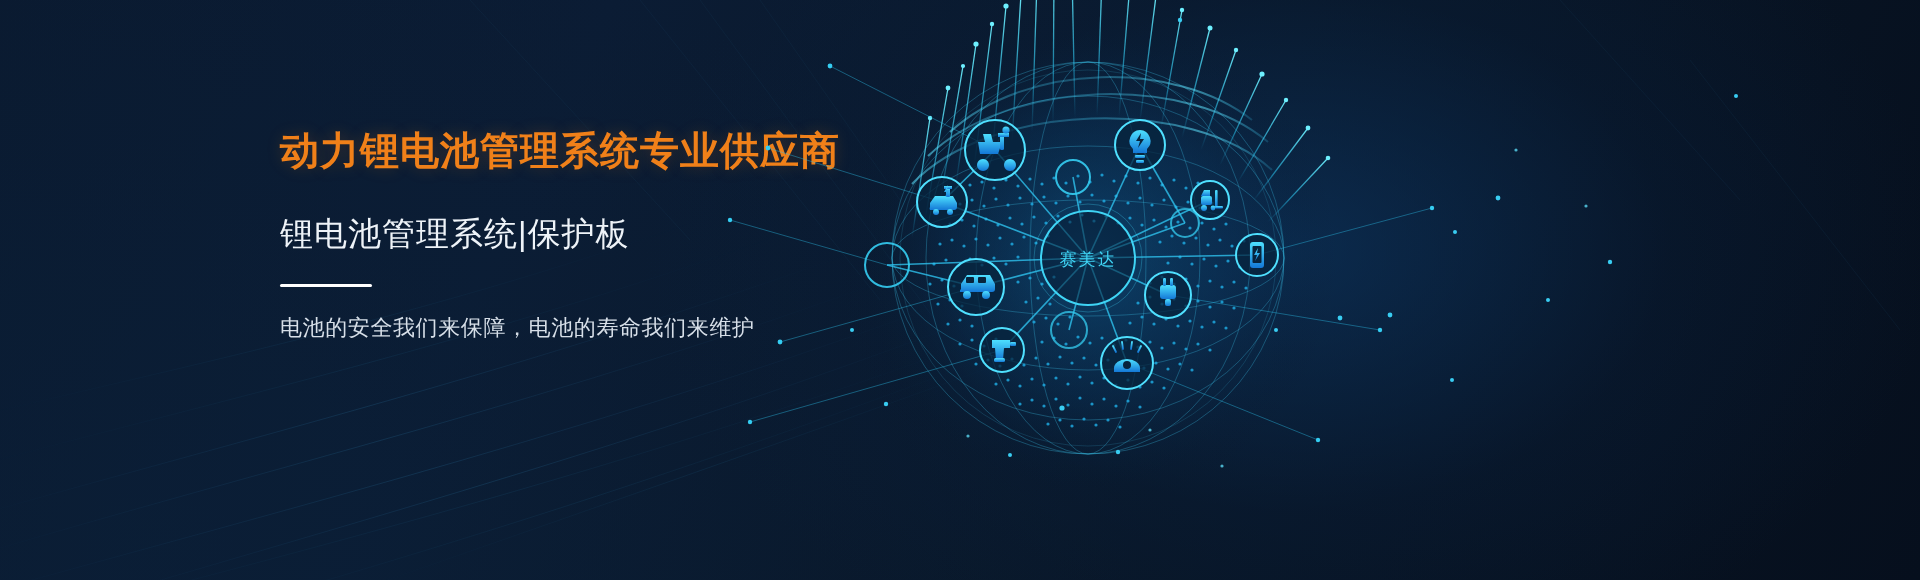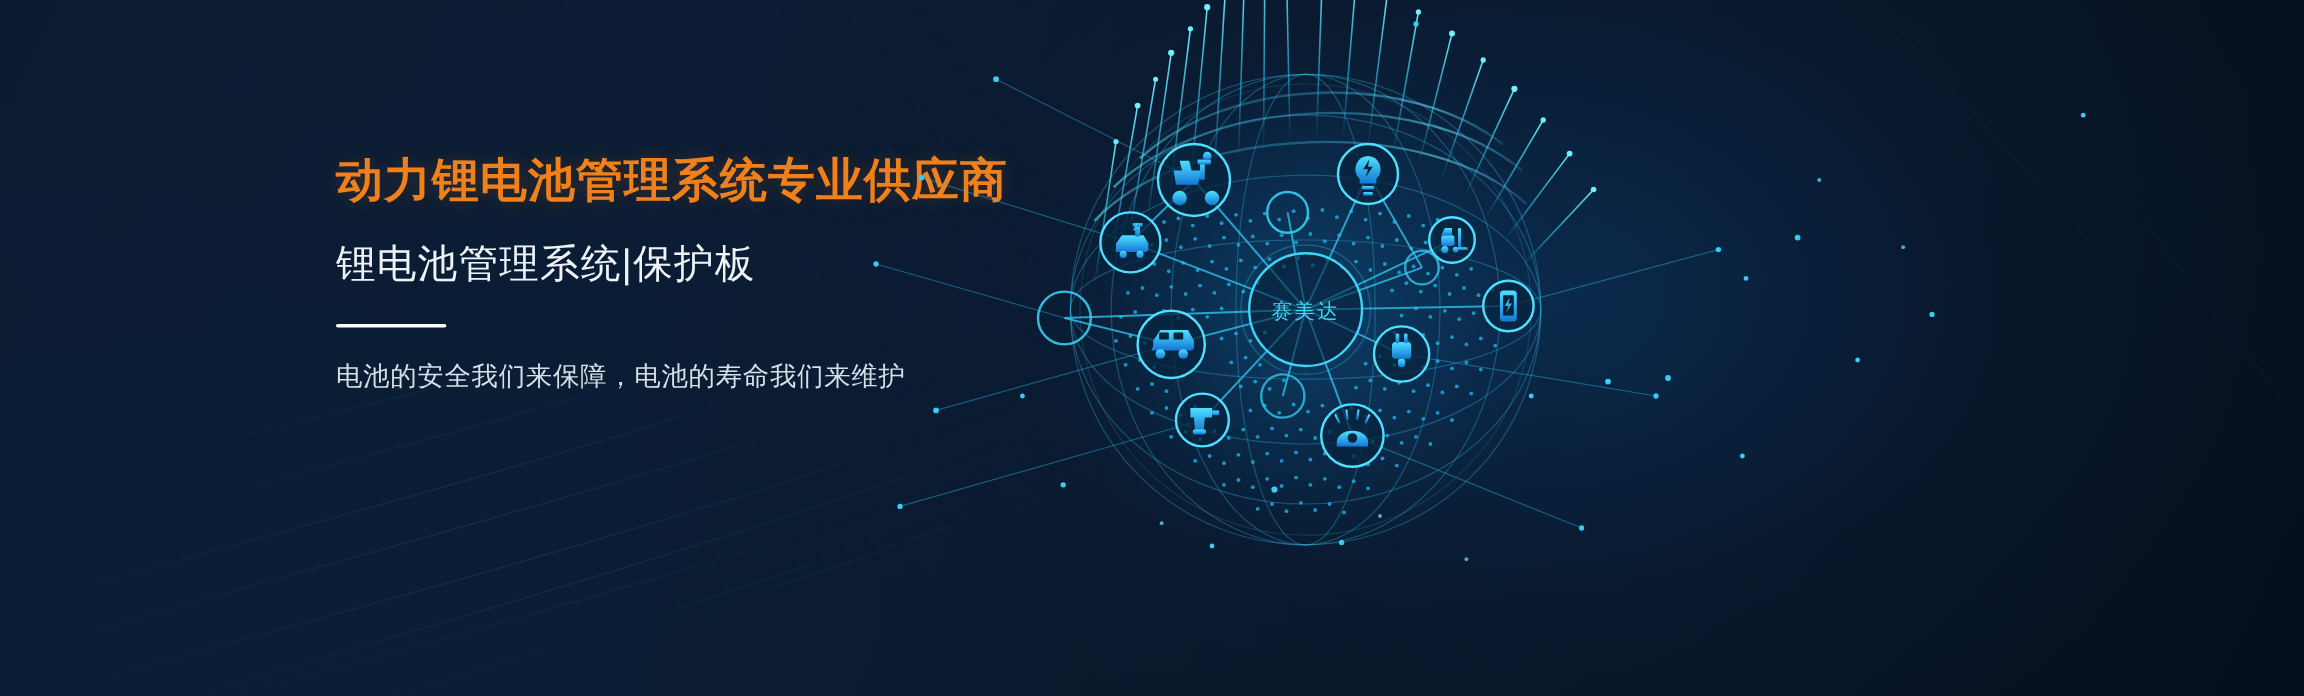--- a/index.html
+++ b/index.html
@@ -26,21 +26,21 @@
   .headline{
     font-size:39px;
     line-height:1.18;
     letter-spacing:1px;
     color:#F08019;
     font-weight:700;
     white-space:nowrap;
     text-shadow:0 0 16px rgba(240,128,25,.22);
   }
   .subhead{
-    margin-top:26px;
+    margin-top:40px;
     font-size:33px;
     line-height:1.2;
     letter-spacing:1px;
     color:#eef3f8;
     font-weight:400;
     white-space:nowrap;
   }
   .divider{
     margin-top:30px;
     width:92px;height:3px;

